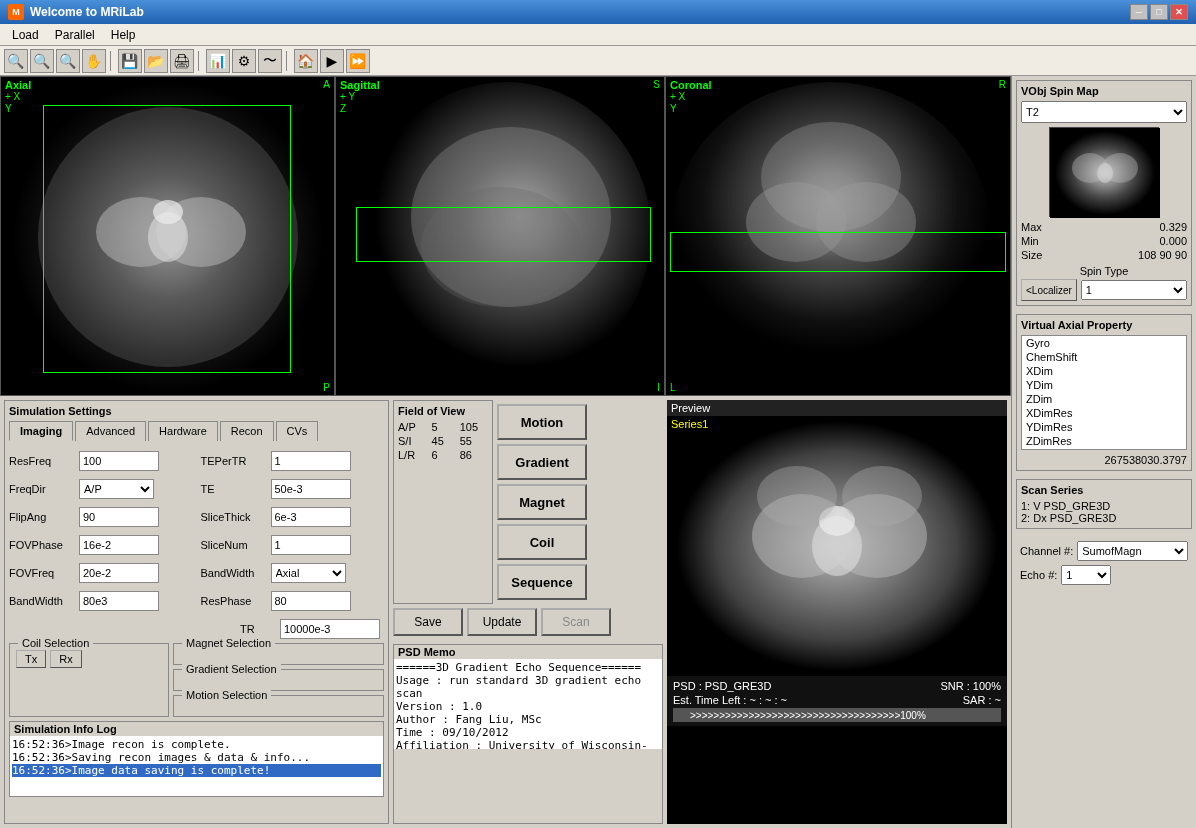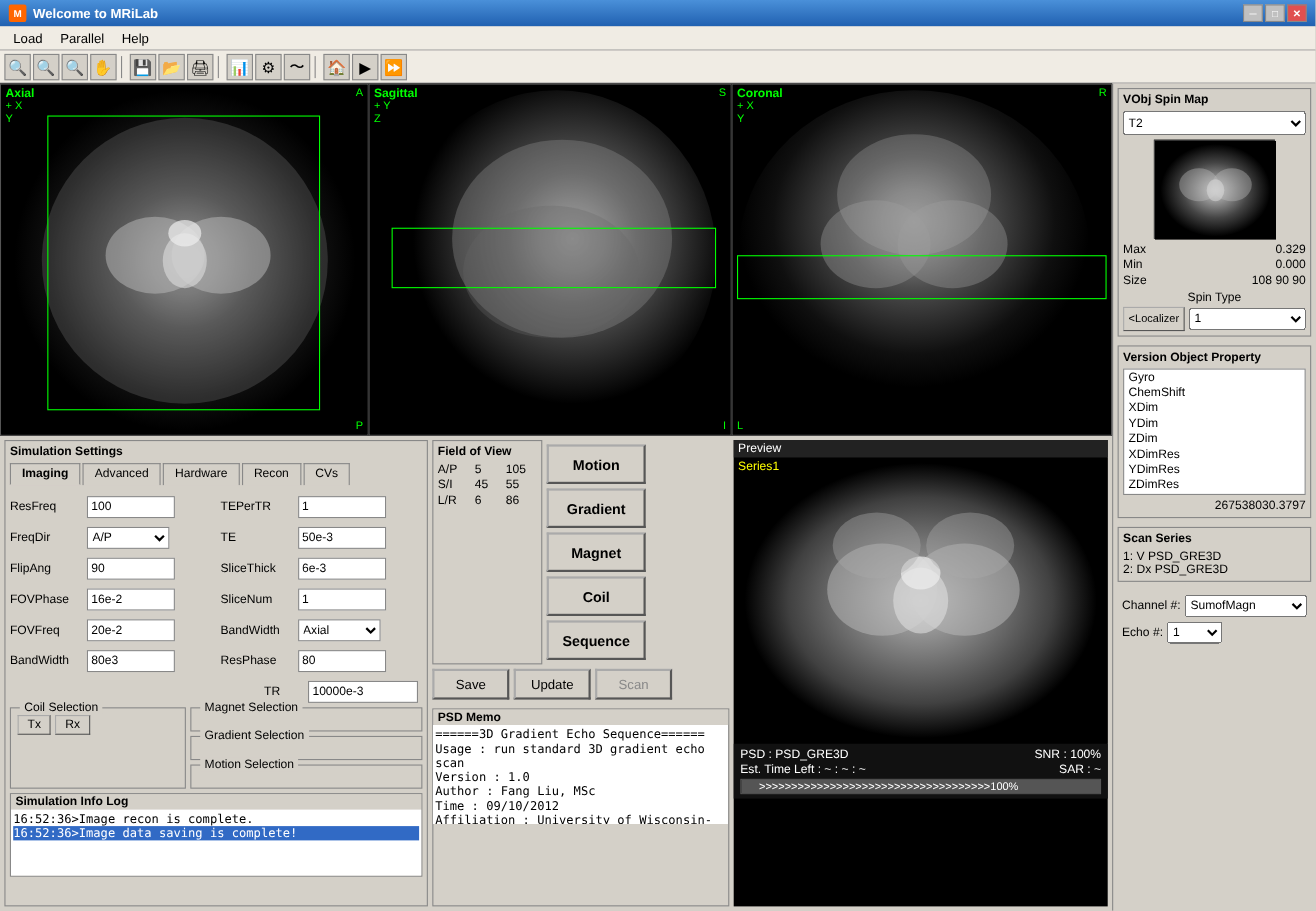--- a/index.html
+++ b/index.html
@@ -277,20 +277,21 @@
             <div class="hw-group" style="min-height:22px;">
               <div class="hw-group-title">Motion Selection</div>
             </div>
           </div>
         </div>
 
         <div style="margin-top:4px; border:1px solid #888;">
           <div style="font-size:11px; font-weight:bold; background:#d4d0c8; padding:1px 4px;">Simulation Info Log</div>
           <div style="height:60px; background:white; overflow-y:auto; padding:2px;">
             <div class="log-line">16:52:36&gt;Image recon is complete.</div>
+            <div class="log-line">16:52:36&gt;Saving recon images &amp; data &amp; info...</div>
             <div class="log-line highlight">16:52:36&gt;Image data saving is complete!</div>
           </div>
         </div>
       </div>
 
       <div class="flex-col" style="flex:1; margin:4px 0;">
 
         <div class="flex-row" style="gap:4px;">
 
           <div style="border:1px solid #888; background:#d4d0c8; padding:4px; min-width:100px;">
@@ -420,21 +421,21 @@
       <div style="font-size:11px; text-align:center; margin-bottom:2px;">Spin Type</div>
       <div style="display:flex; align-items:center; gap:4px;">
         <button style="height:22px; font-size:10px; background:#d4d0c8; border:1px outset #aaa; cursor:pointer; padding:0 4px; white-space:nowrap;">&lt;Localizer</button>
         <select style="height:20px; font-size:11px; flex:1;">
           <option>1</option><option>2</option><option>3</option>
         </select>
       </div>
     </div>
 
     <div style="border:1px solid #888; margin:4px; padding:4px;">
-      <div style="font-size:11px; font-weight:bold; margin-bottom:4px;">Version Object Property</div>
+      <div style="font-size:11px; font-weight:bold; margin-bottom:4px;">Virtual Axial Property</div>
       <div style="border:1px solid #888; background:white; height:115px; overflow-y:scroll; font-size:11px; position:relative;">
         <div style="padding:1px 4px; cursor:pointer;">Gyro</div>
         <div style="padding:1px 4px; cursor:pointer;">ChemShift</div>
         <div style="padding:1px 4px; cursor:pointer;">XDim</div>
         <div style="padding:1px 4px; cursor:pointer;">YDim</div>
         <div style="padding:1px 4px; cursor:pointer;">ZDim</div>
         <div style="padding:1px 4px; cursor:pointer;">XDimRes</div>
         <div style="padding:1px 4px; cursor:pointer;">YDimRes</div>
         <div style="padding:1px 4px; cursor:pointer;">ZDimRes</div>
       </div>

